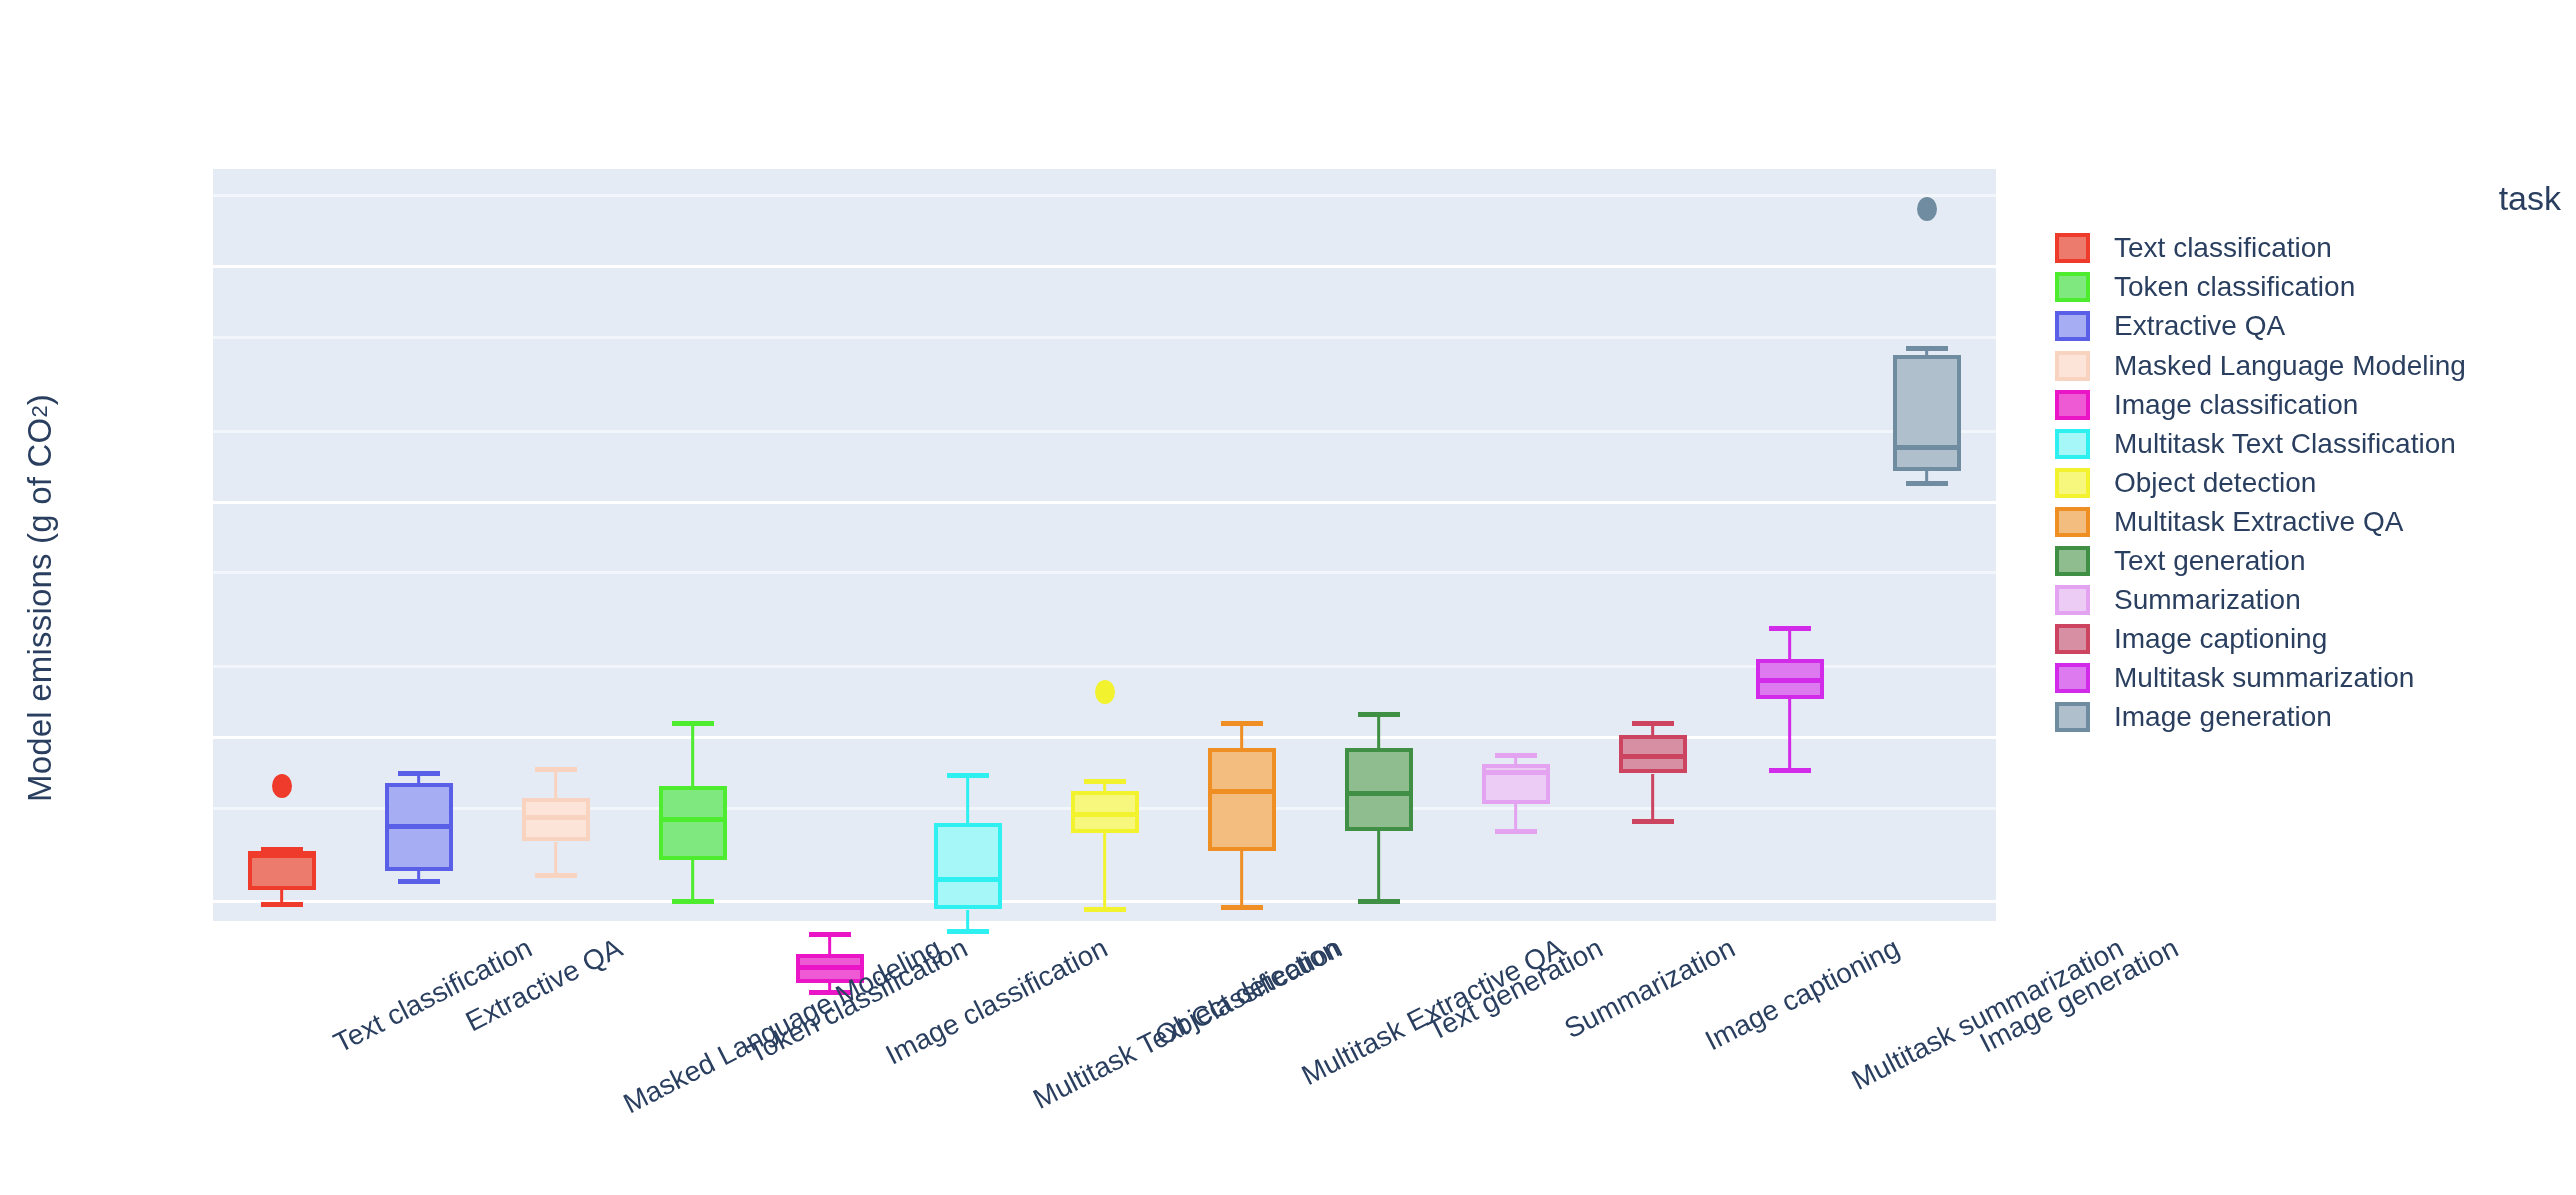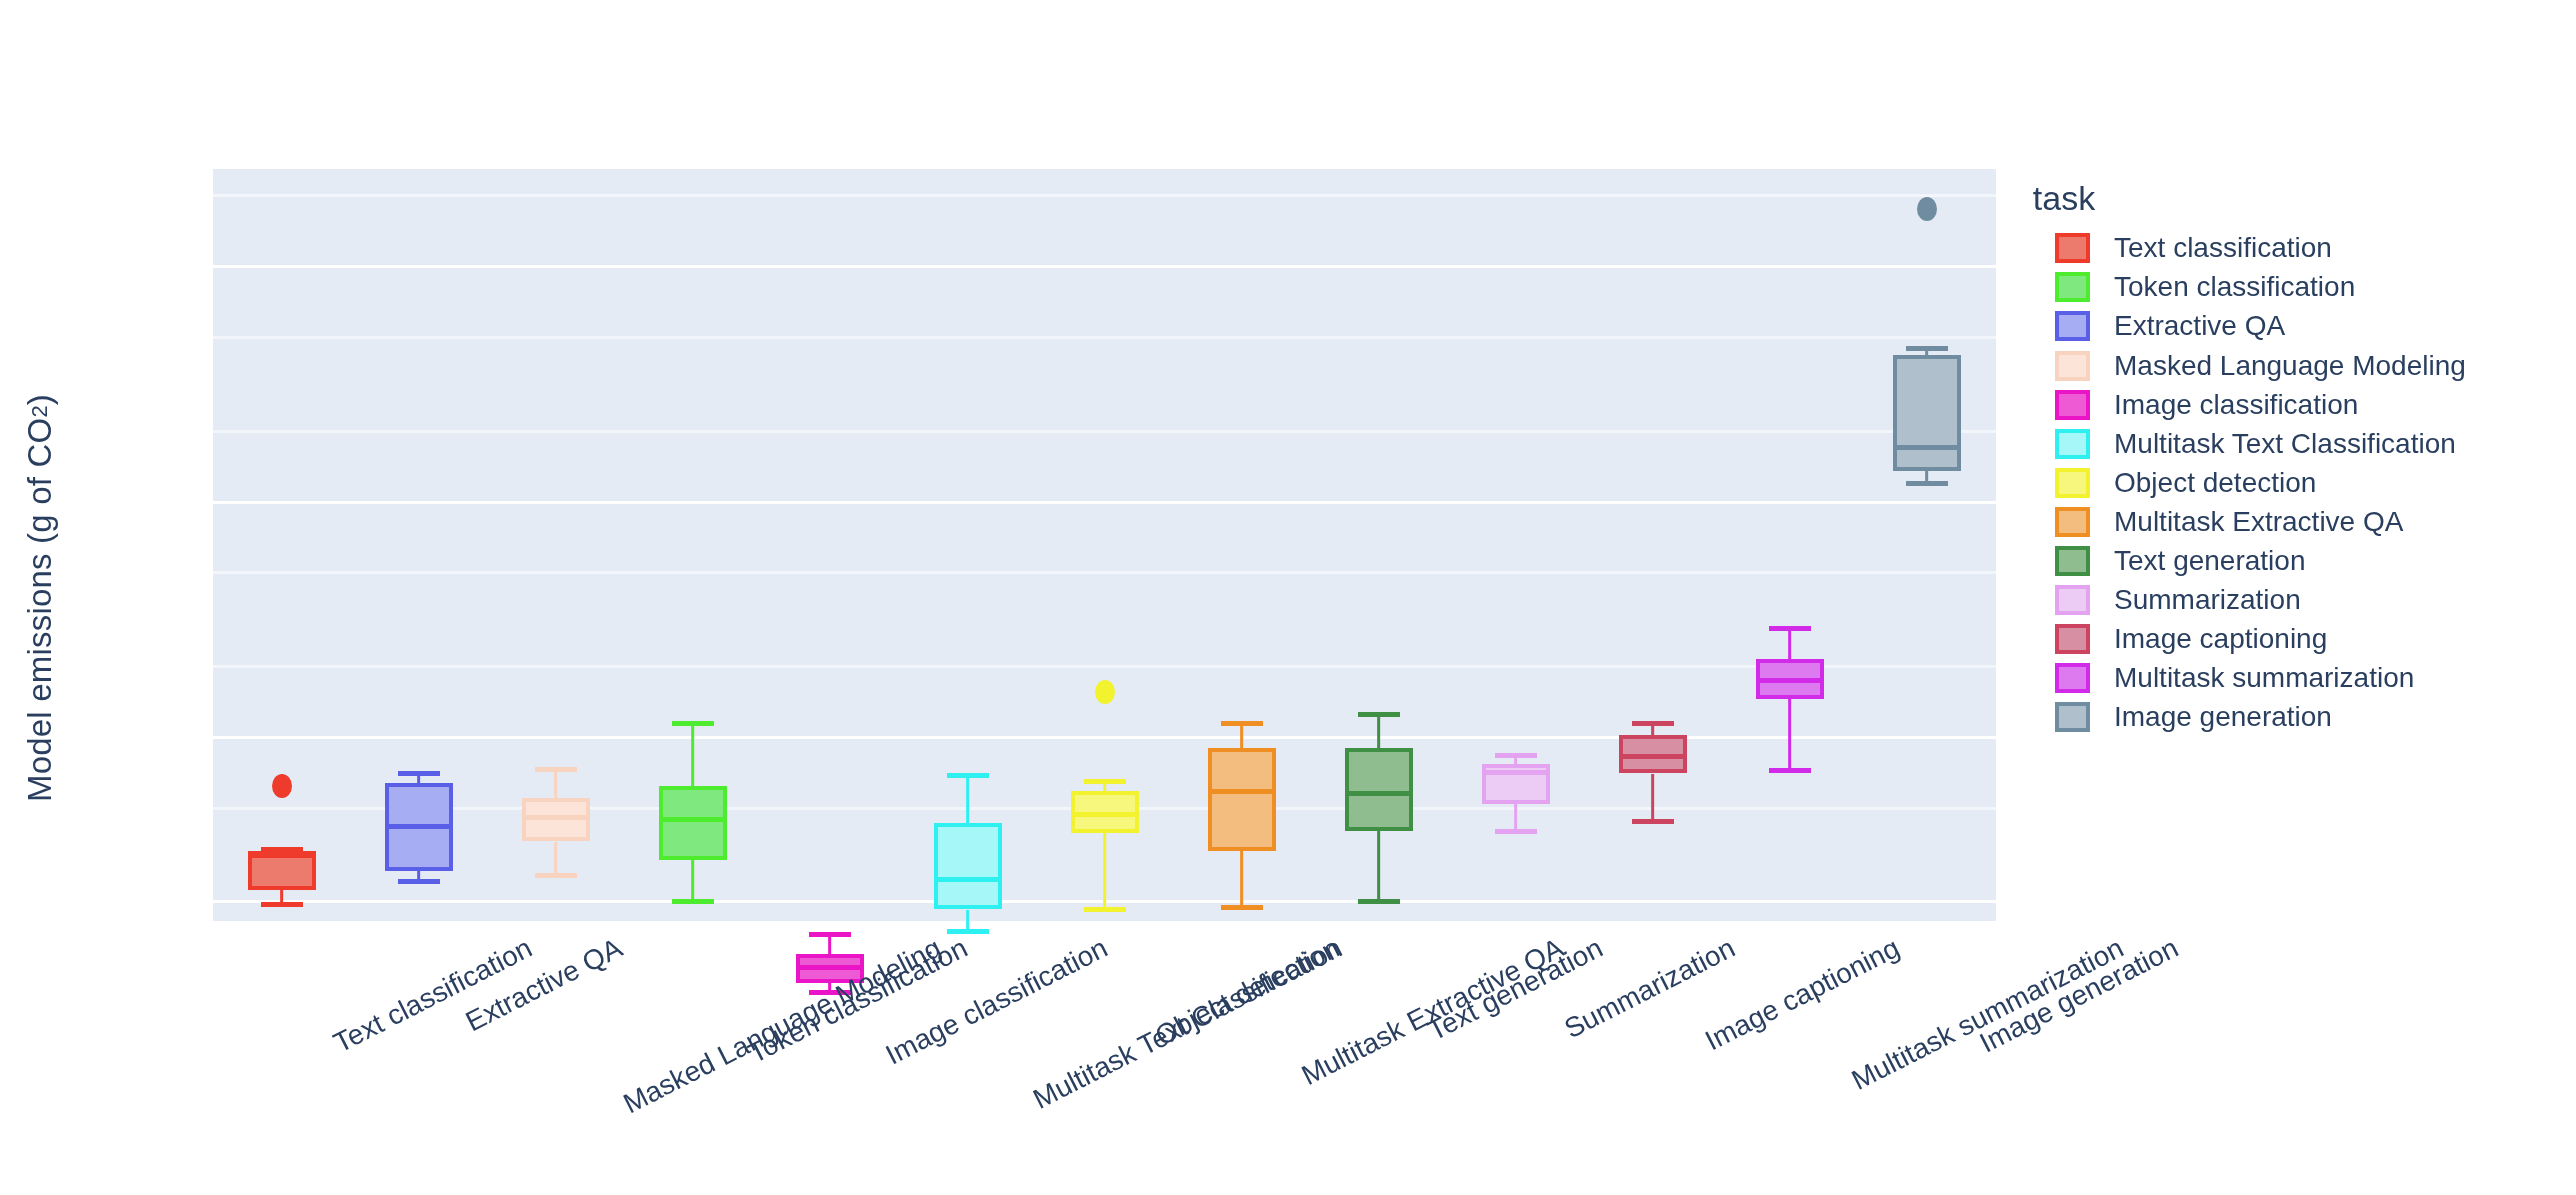--- a/index.html
+++ b/index.html
@@ -80,20 +80,21 @@
     transform:rotate(-27deg);
     color:#2a3f5f;
     font-size:28px;
     white-space:nowrap;
     text-align:right;
   }
   #legend{
     position:absolute;
     left:2031px; top:179px;
     width:530px;
+    text-align:right;
   }
   #legend-title{
     color:#2a3f5f;
     font-size:34px;
     margin:0 0 12.8px 1.8px;
   }
   .legend-item{
     display:flex;align-items:center;
     height:35px;
     margin-bottom:4.1px;

